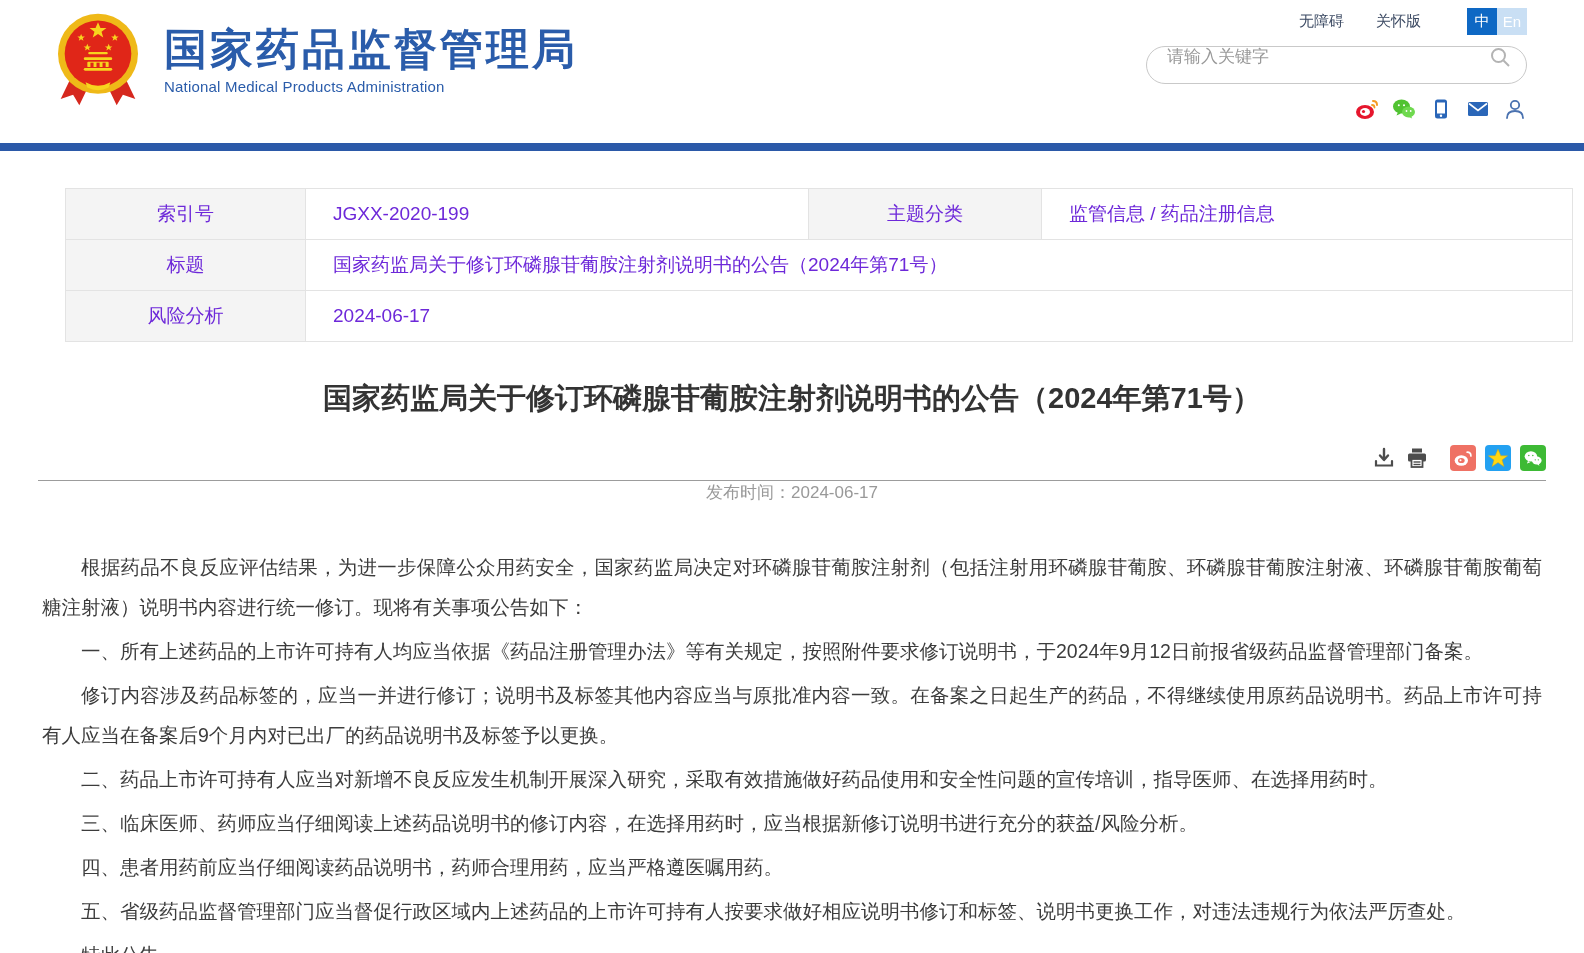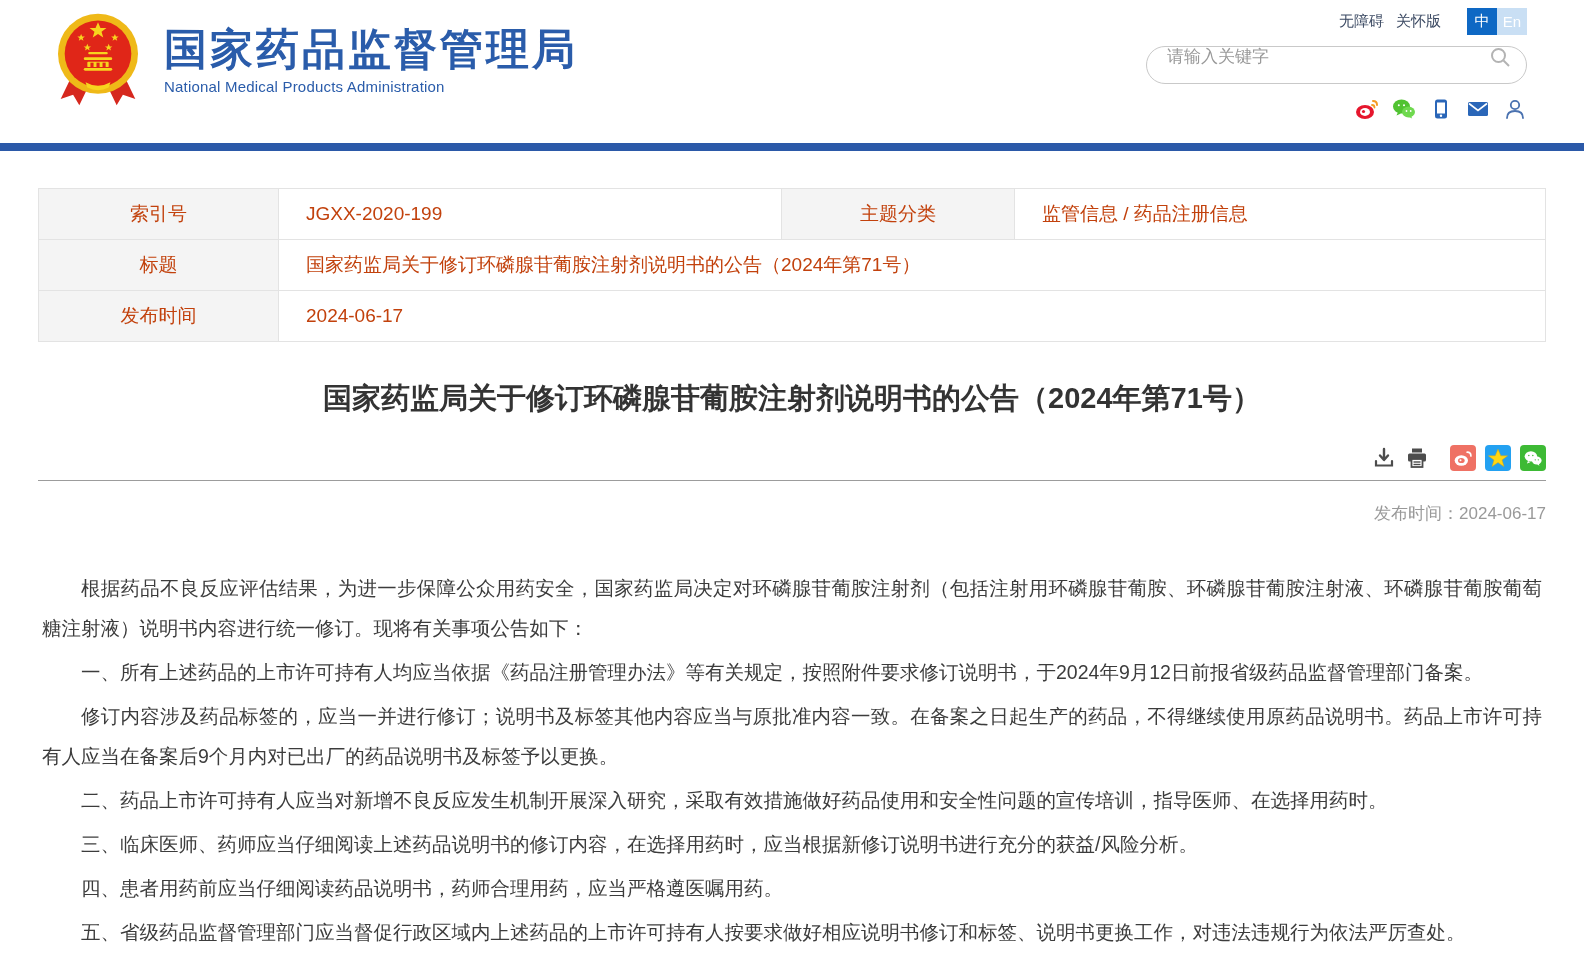--- a/index.html
+++ b/index.html
@@ -8,21 +8,21 @@
 
   
   .header { position:relative; height:143px; background:#fff; }
   .brand { position:absolute; left:58px; top:10px; display:flex; align-items:center; }
   .brand .emblem { width:80px; height:100px; }
   .brand-text { margin-left:26px; color:#2a5caa; }
   .brand-text .cn { font-size:43px; font-weight:bold; letter-spacing:3px; line-height:1.15; }
   .brand-text .en { font-size:15px; margin-top:4px; letter-spacing:0.2px; }
 
   .header-right { position:absolute; right:57px; top:7px; width:420px; }
-  .top-links { display:flex; justify-content:flex-end; align-items:center; gap:12px; height:28px; }
+  .top-links { display:flex; justify-content:flex-end; align-items:center; gap:32px; height:28px; }
   .top-links a { font-size:15px; color:#3c4a63; text-decoration:none; }
   .lang-toggle { display:flex; margin-left:14px; }
   .lang-btn { width:30px; height:27px; display:flex; align-items:center; justify-content:center;
     font-size:15px; color:#fff; cursor:pointer; }
   .lang-zh { background:#0e68c4; }
   .lang-en { background:#c9dff4; }
 
   .search-box { margin-top:11px; width:381px; height:38px; border:1px solid #c9c9c9;
     border-radius:19px; display:flex; align-items:center; padding:0 14px 16px 20px; background:#fff; float:right; }
   .search-box input { flex:1; border:none; outline:none; font-size:17px; color:#333; background:transparent;
@@ -31,39 +31,39 @@
   .search-btn { width:24px; height:24px; cursor:pointer; display:flex; align-items:center; justify-content:center; }
 
   .social-row { clear:both; padding-top:13px; display:flex; justify-content:flex-end; gap:13px; }
   .social-row .sicon { width:24px; height:24px; cursor:pointer; display:flex; align-items:center; justify-content:center; }
 
   .blue-bar { height:8px; background:#2b59a8; }
 
   
   .content { padding:0 38px; }
 
-  table.info { width:100%; border-collapse:collapse; margin-top:37px; font-size:19px; color:#c2410c; }
+  table.info { width:100%; border-collapse:collapse; margin-top:37px; font-size:19px; color:#6d28d9;margin-left:27px; }
   table.info td { border:1px solid #e3e3e3; height:51px; }
   td.lbl { background:#f4f4f4; text-align:center; }
   td.val { background:#fff; padding-left:27px; text-align:left; }
   .c1 { width:240px; } .c2 { width:503px; } .c3 { width:233px; }
 
   .article-title { margin-top:37px; text-align:center; font-size:29px; font-weight:bold; color:#333; }
 
   .tools-row { margin-top:26px; display:flex; justify-content:flex-end; align-items:center; gap:9px; }
   .tool-icon { width:24px; height:24px; cursor:pointer; }
   .share-sq { width:26px; height:26px; border-radius:4px; cursor:pointer;
     display:flex; align-items:center; justify-content:center; }
   .share-weibo { background:#ef7164; margin-left:12px; }
   .share-qzone { background:#23a1f1; }
   .share-wechat { background:#3dba35; }
 
   .divider { margin-top:9px; border-bottom:1px solid #9c9c9c; }
 
-  .pub-time { margin-top:21px; text-align:right; font-size:17px; color:#999; }
+  .pub-time { margin-top:0; text-align:center; font-size:17px; color:#999; }
 
   .article-body { margin-top:43px; font-size:19.5px; line-height:40px; color:#3c3c3c; text-align:justify; }
   .article-body p { text-indent:2em; margin:4px; }
 </style>
 </head>
 <body>
 
 <div class="header">
   <div class="brand">
     <svg class="emblem" viewBox="0 0 90 110">
@@ -180,21 +180,21 @@
       <td class="lbl c1">索引号</td>
       <td class="val c2">JGXX-2020-199</td>
       <td class="lbl c3">主题分类</td>
       <td class="val">监管信息 / 药品注册信息</td>
     </tr>
     <tr>
       <td class="lbl c1">标题</td>
       <td class="val" colspan="3">国家药监局关于修订环磷腺苷葡胺注射剂说明书的公告（2024年第71号）</td>
     </tr>
     <tr>
-      <td class="lbl c1">发布时间</td>
+      <td class="lbl c1">风险分析</td>
       <td class="val" colspan="3">2024-06-17</td>
     </tr>
   </tbody>
     </table>
 
   <div class="article-title">国家药监局关于修订环磷腺苷葡胺注射剂说明书的公告（2024年第71号）</div>
 
   <div class="tools-row">
     <svg class="tool-icon" viewBox="0 0 24 24">
       <path d="M12 3 v10 M8 9.5 L12 14 L16 9.5" stroke="#4d4d4d" stroke-width="2.4" fill="none" stroke-linecap="round" stroke-linejoin="round"></path>

